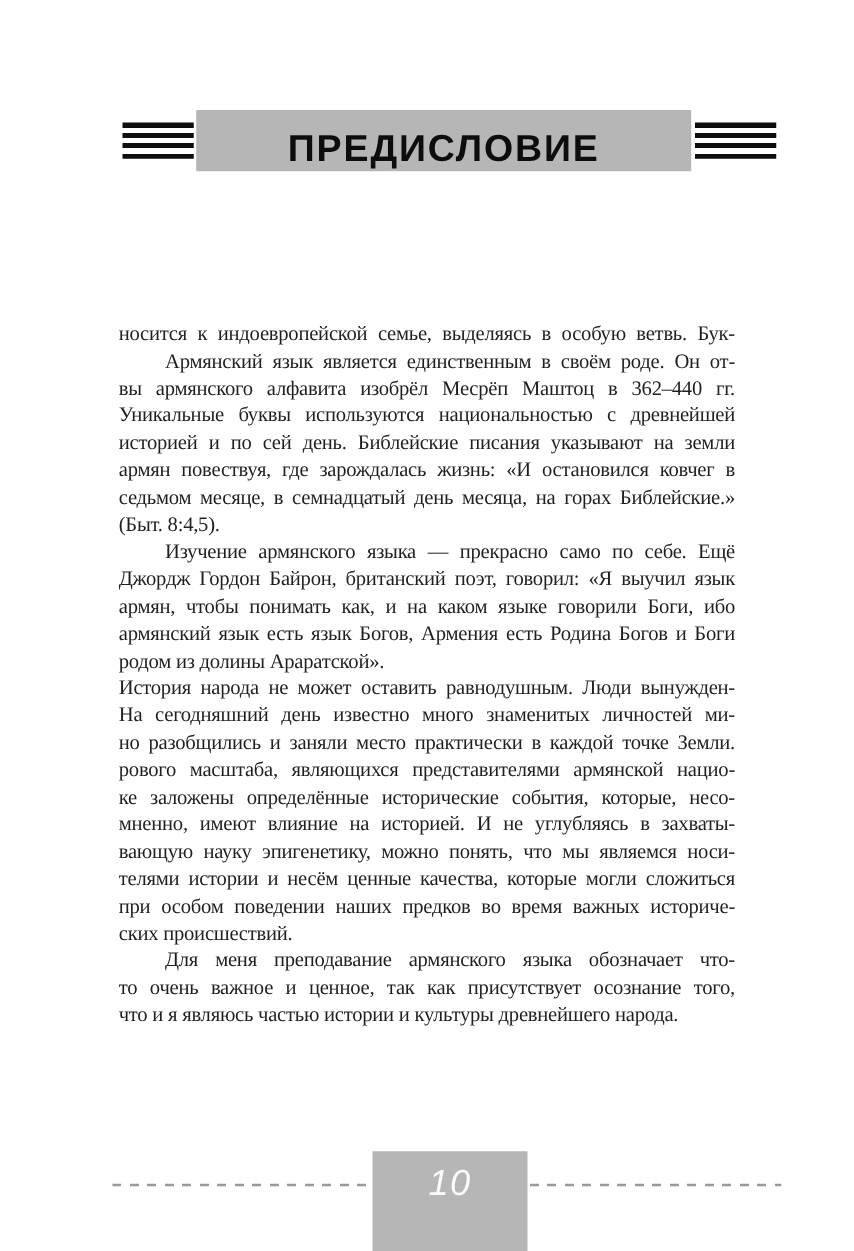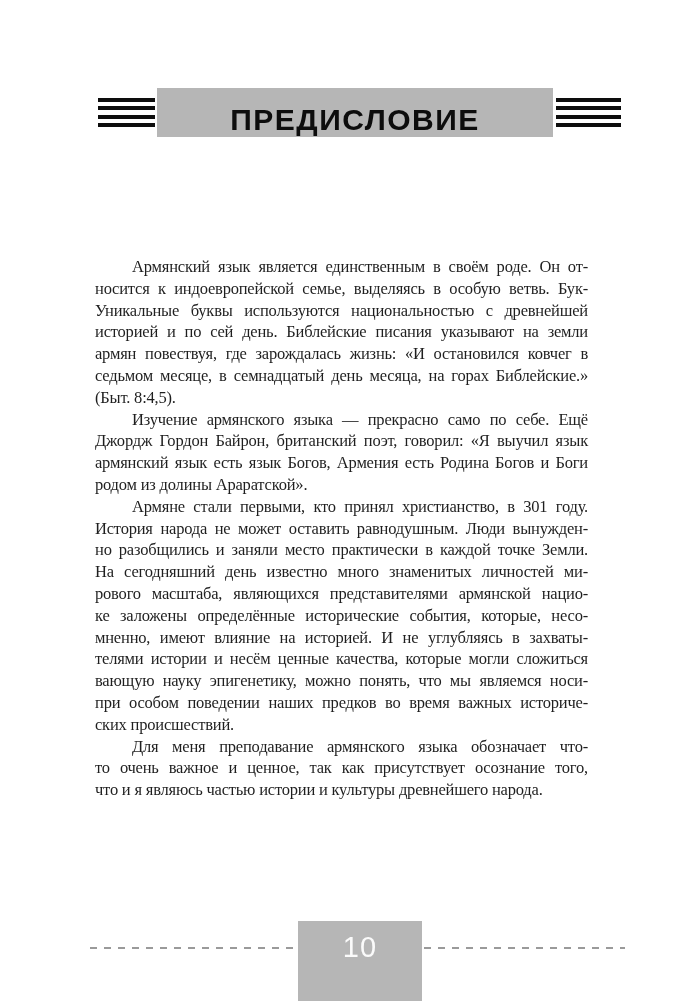--- a/index.html
+++ b/index.html
@@ -60,61 +60,63 @@
   .dash.right { left: 424px; width: 201px; }
   .page-number-box {
     position: absolute; left: 298px; top: 0; width: 124px; height: 80px;
     background: var(--box_gray, #b6b6b6);
   }
   .page-number {
     margin-top: 10px; text-align: center;
     font-family: "Liberation Sans", "DejaVu Sans", sans-serif;
     font-weight: 300; font-size: 29px; letter-spacing: 1px;
     color: var(--page_number_text, #fbfbfb);
+    font-style: italic;
   }
 </style>
 </head>
 <body>
 
 <div class="chapter-header">
   <div class="hrules left"></div>
   <div class="title-box">
     <span class="title">ПРЕДИСЛОВИЕ</span>
   </div>
   <div class="hrules right"></div>
 </div>
 
 <div class="body-text">
     <div>
+      <div class="line">носится к индоевропейской семье, выделяясь в особую ветвь. Бук-</div>
       <div class="line para-start">Армянский язык является единственным в своём роде. Он от-</div>
-      <div class="line">носится к индоевропейской семье, выделяясь в особую ветвь. Бук-</div>
+      <div class="line">вы армянского алфавита изобрёл Месрёп Маштоц в 362–440 гг.</div>
       <div class="line">Уникальные буквы используются национальностью с древнейшей</div>
       <div class="line">историей и по сей день. Библейские писания указывают на земли</div>
       <div class="line">армян повествуя, где зарождалась жизнь: «И остановился ковчег в</div>
       <div class="line">седьмом месяце, в семнадцатый день месяца, на горах Библейские.»</div>
       <div class="line para-end">(Быт. 8:4,5).</div>
     </div>
     <div>
       <div class="line para-start">Изучение армянского языка — прекрасно само по себе. Ещё</div>
       <div class="line">Джордж Гордон Байрон, британский поэт, говорил: «Я выучил язык</div>
+      <div class="line">армян, чтобы понимать как, и на каком языке говорили Боги, ибо</div>
       <div class="line">армянский язык есть язык Богов, Армения есть Родина Богов и Боги</div>
       <div class="line para-end">родом из долины Араратской».</div>
     </div>
     <div>
-      <div class="line para-start">Армяне стали первыми, кто принял христианство, в 301 году.</div>
       <div class="line">История народа не может оставить равнодушным. Люди вынужден-</div>
+      <div class="line">На сегодняшний день известно много знаменитых личностей ми-</div>
       <div class="line">но разобщились и заняли место практически в каждой точке Земли.</div>
-      <div class="line">На сегодняшний день известно много знаменитых личностей ми-</div>
       <div class="line">рового масштаба, являющихся представителями армянской нацио-</div>
     </div>
     <div>
       <div class="line">ке заложены определённые исторические события, которые, несо-</div>
       <div class="line">мненно, имеют влияние на историей. И не углубляясь в захваты-</div>
+      <div class="line">вающую науку эпигенетику, можно понять, что мы являемся носи-</div>
       <div class="line">телями истории и несём ценные качества, которые могли сложиться</div>
-      <div class="line">вающую науку эпигенетику, можно понять, что мы являемся носи-</div>
       <div class="line">при особом поведении наших предков во время важных историче-</div>
       <div class="line para-end">ских происшествий.</div>
     </div>
     <div>
       <div class="line para-start">Для меня преподавание армянского языка обозначает что-</div>
       <div class="line">то очень важное и ценное, так как присутствует осознание того,</div>
       <div class="line para-end">что и я являюсь частью истории и культуры древнейшего народа.</div>
     </div>
   </div>
 

